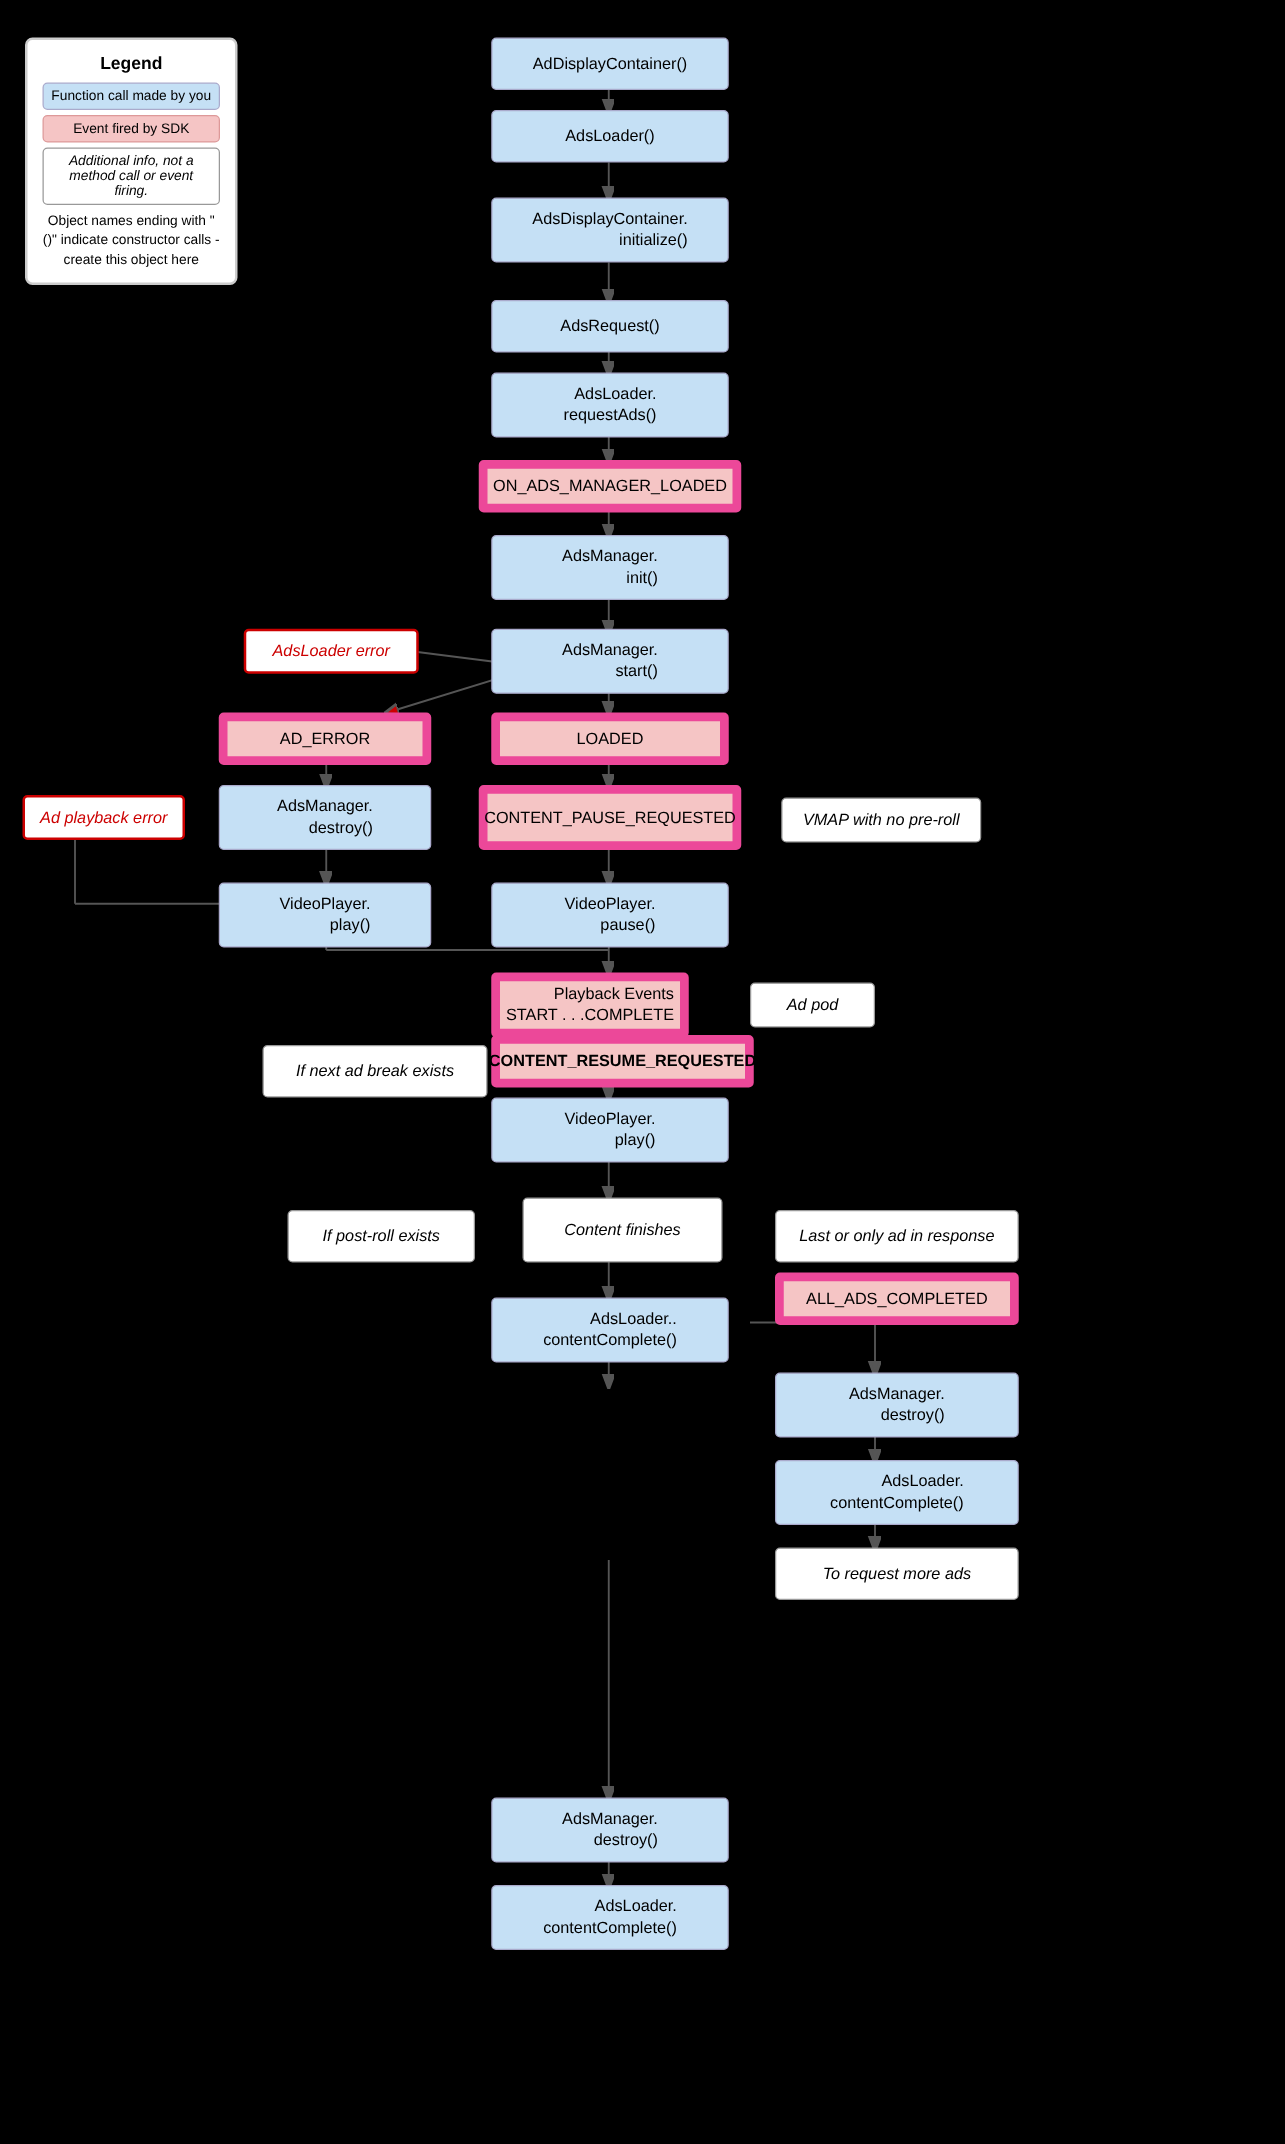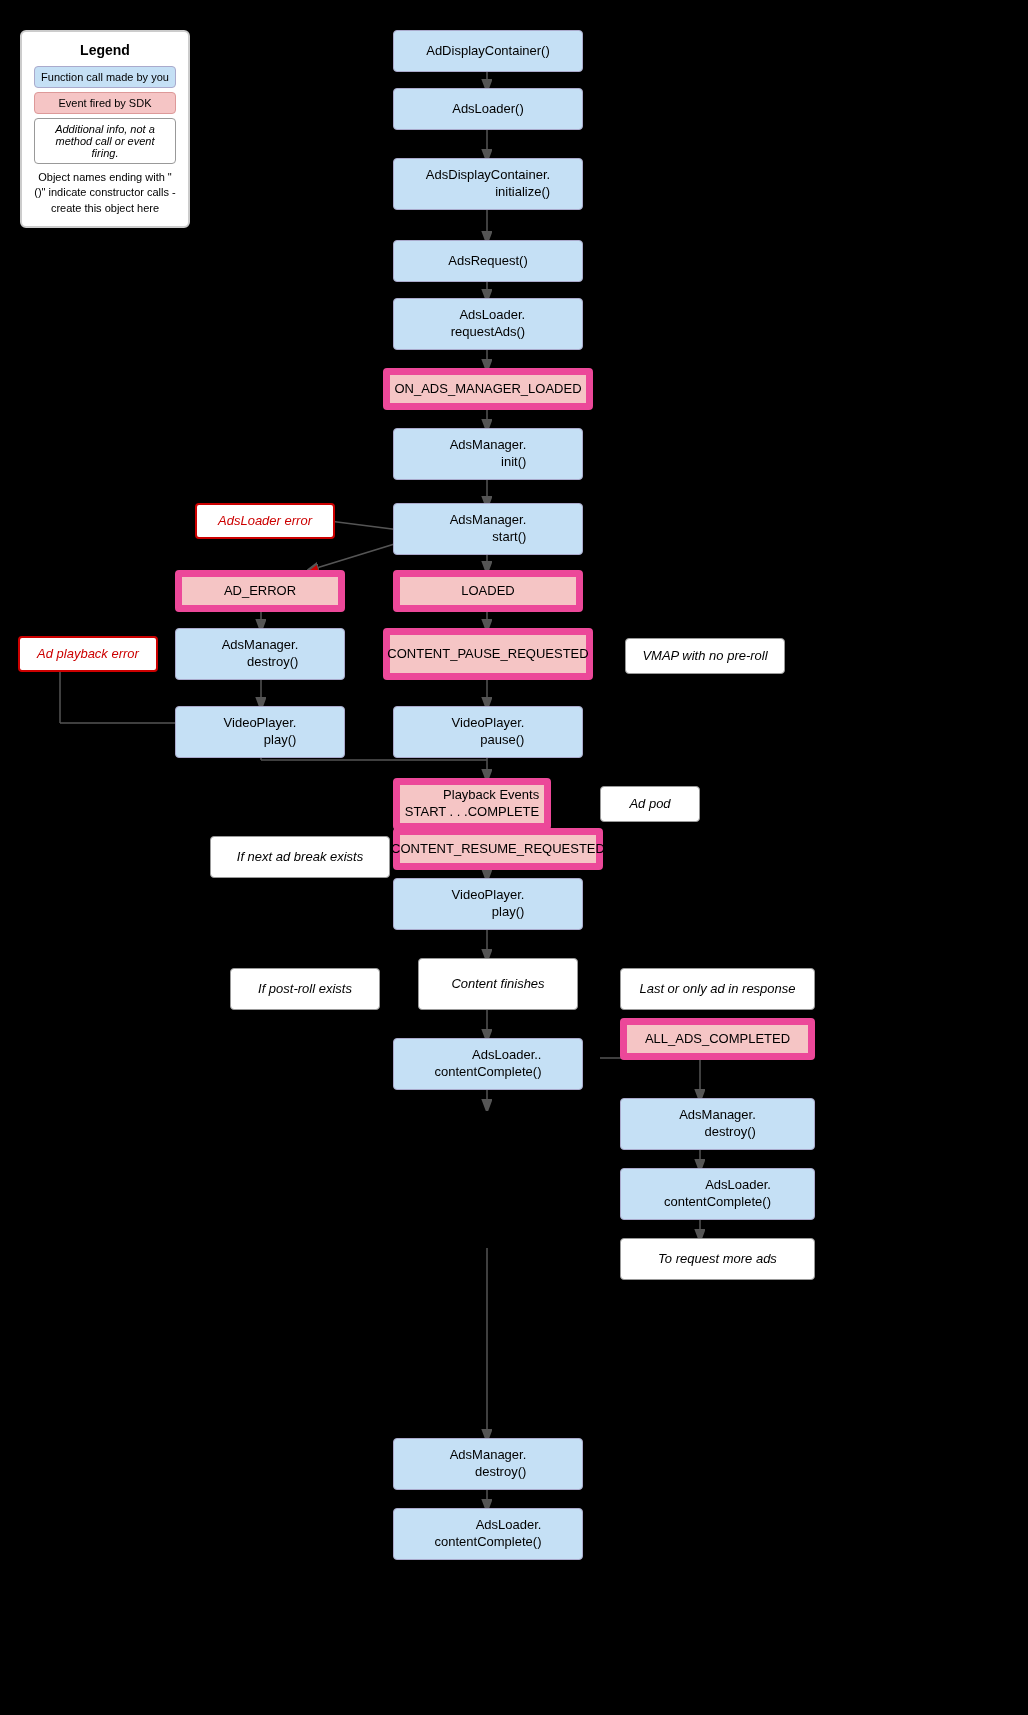--- a/index.html
+++ b/index.html
@@ -255,21 +255,21 @@
   </div>
 
   <div class="node node-pink" style="left:175px;top:570px;width:170px;height:42px;">
     <span>AD_ERROR</span>
   </div>
 
   <div class="node node-pink" style="left:393px;top:570px;width:190px;height:42px;">
     <span>LOADED</span>
   </div>
 
-  <div class="node node-italic-red" style="left:18px;top:636px;width:140px;height:36px;">
+  <div class="node node-italic-red" style="left:18px;top:636px;width:130px;height:36px;">
     <span>Ad playback error</span>
   </div>
 
   <div class="node node-blue" style="left:175px;top:628px;width:170px;height:52px;">
     <span style="white-space:pre-line;">AdsManager.
 destroy()</span>
   </div>
 
   <div class="node node-pink" style="left:383px;top:628px;width:210px;height:52px;">
     <span>CONTENT_PAUSE_REQUESTED</span>
@@ -295,21 +295,21 @@
   </div>
 
   <div class="node node-italic" style="left:600px;top:786px;width:100px;height:36px;">
     <span>Ad pod</span>
   </div>
 
   <div class="node node-italic" style="left:210px;top:836px;width:180px;height:42px;">
     <span>If next ad break exists</span>
   </div>
 
-  <div class="node node-pink" style="left:393px;top:828px;width:210px;height:42px;">
+  <div class="node node-pink" style="left:393px;top:828px;width:210px;height:42px;font-weight:bold;">
     <span>CONTENT_RESUME_REQUESTED</span>
   </div>
 
   <div class="node node-blue" style="left:393px;top:878px;width:190px;height:52px;">
     <span style="white-space:pre-line;">VideoPlayer.
 play()</span>
   </div>
 
   <div class="node node-italic" style="left:230px;top:968px;width:150px;height:42px;">
     <span>If post-roll exists</span>

